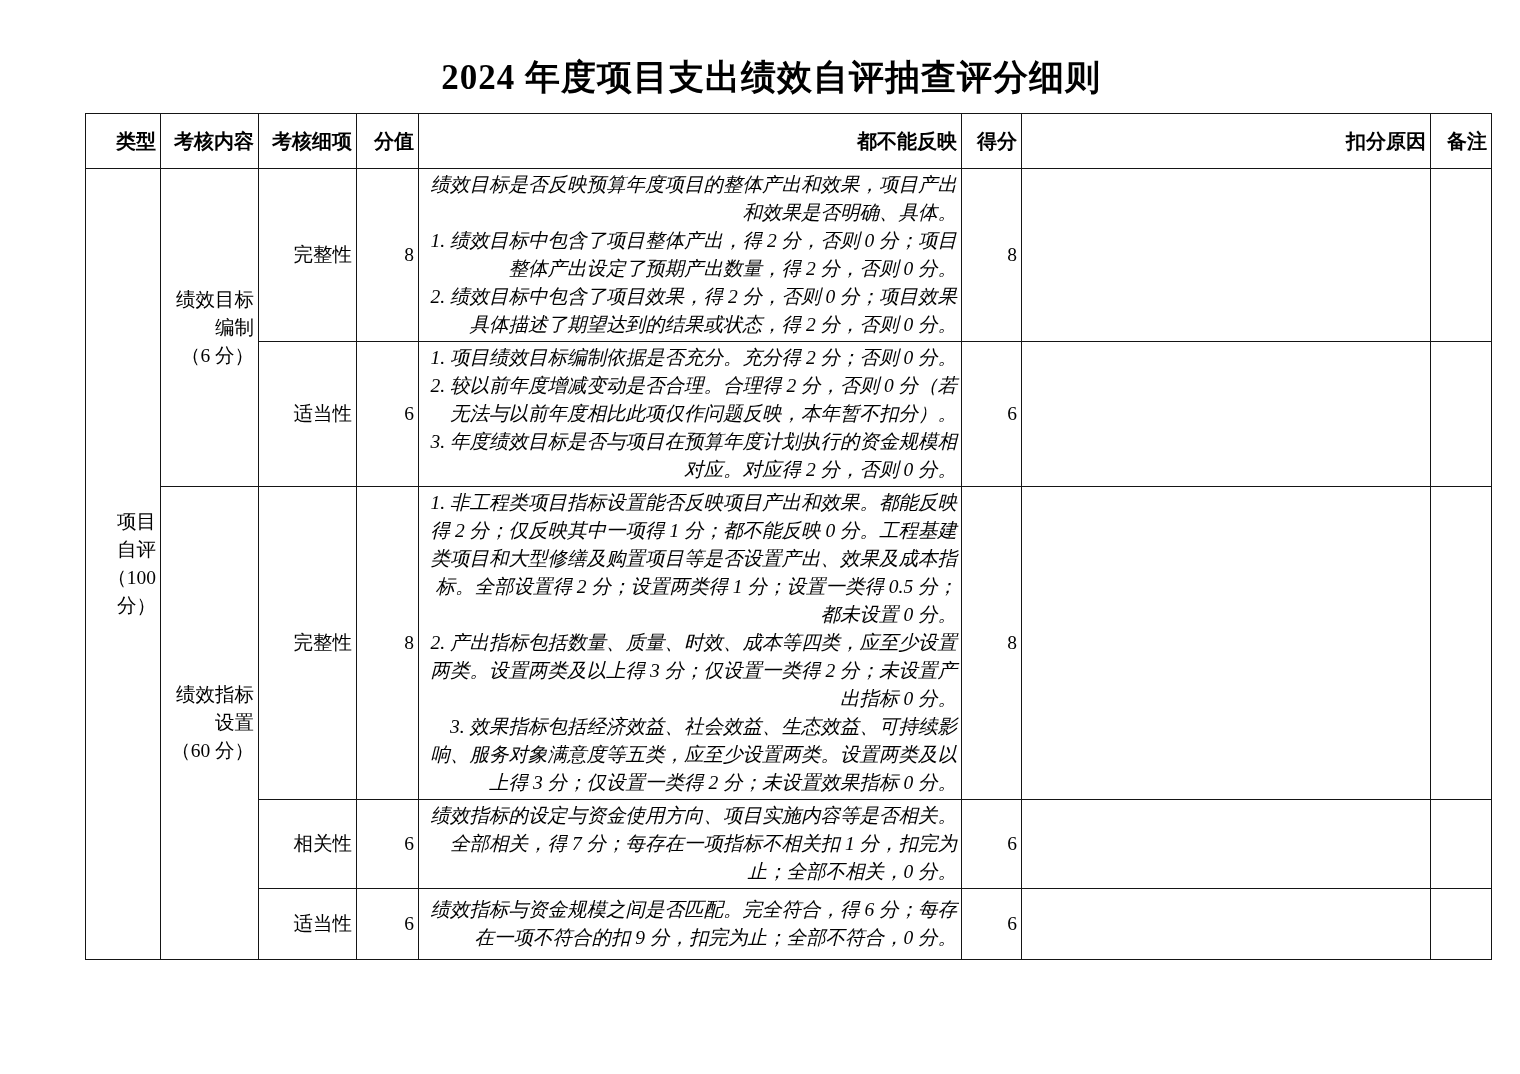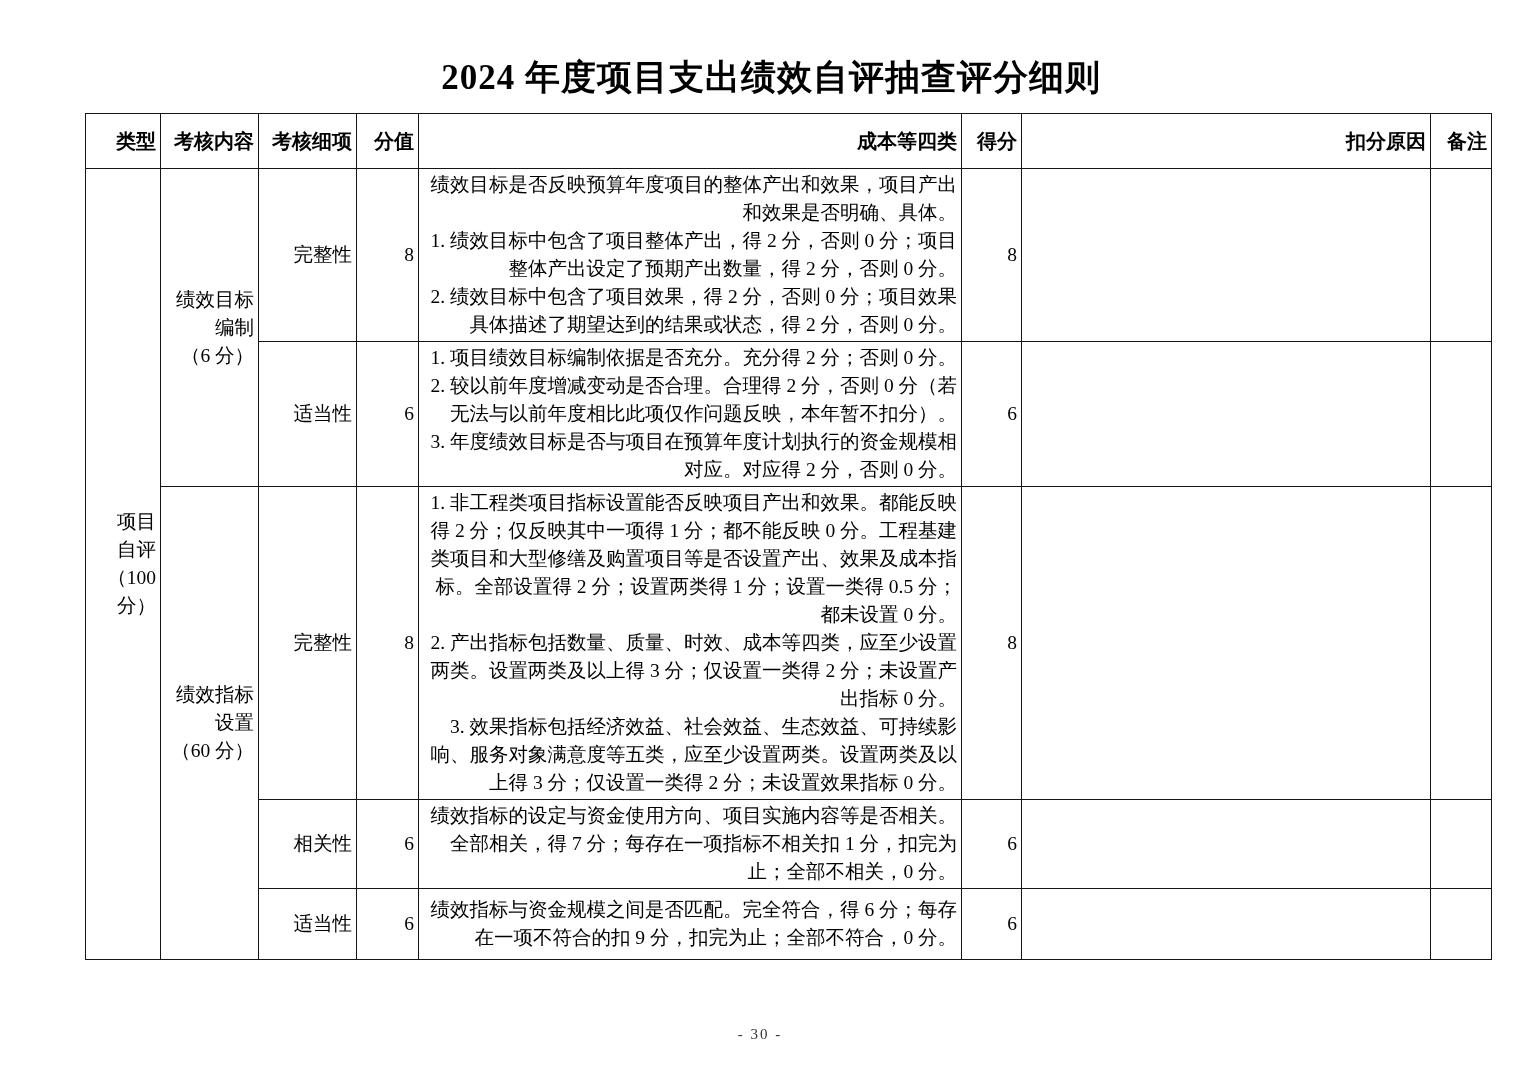--- a/index.html
+++ b/index.html
@@ -45,20 +45,21 @@
   table.rubric td.hdr {
     font-weight: bold;
     font-size: 20px;
   }
   td.multiline { white-space: pre-line; }
   td.standard {
     text-align: justify;
     white-space: pre-line;
     padding: 2px 8px 2px 8px;
     line-height: 28.1px;
+    font-style: italic;
   }
   td.type-col { line-height: 30px; }
   .page-footer {
     position: absolute;
     top: 1026px; left: 0;
     width: 100%;
     text-align: center;
     font-size: 15px;
     color: #333333;
     letter-spacing: 2px;
@@ -82,21 +83,21 @@
       <col style="width:409px">
       <col style="width:61px">
     </colgroup>
 
     <tbody>
         <tr style="height:55px">
       <td class="hdr">类型</td>
       <td class="hdr">考核内容</td>
       <td class="hdr">考核细项</td>
       <td class="hdr">分值</td>
-      <td class="hdr">成本等四类</td>
+      <td class="hdr">都不能反映</td>
       <td class="hdr">得分</td>
       <td class="hdr">扣分原因</td>
       <td class="hdr">备注</td>
     </tr>
 
     <tr style="height:169px">
       <td class="multiline type-col" rowspan="5">项目
 自评
 （100
 分）</td>
@@ -151,15 +152,14 @@
       <td>适当性</td>
       <td>6</td>
       <td class="standard">绩效指标与资金规模之间是否匹配。完全符合，得 6 分；每存在一项不符合的扣 9 分，扣完为止；全部不符合，0 分。</td>
       <td>6</td>
       <td></td>
       <td></td>
     </tr>
   </tbody>
     </table>
 
-  <div class="page-footer">- 30 -</div>
 
 </div>
 
 </body></html>

